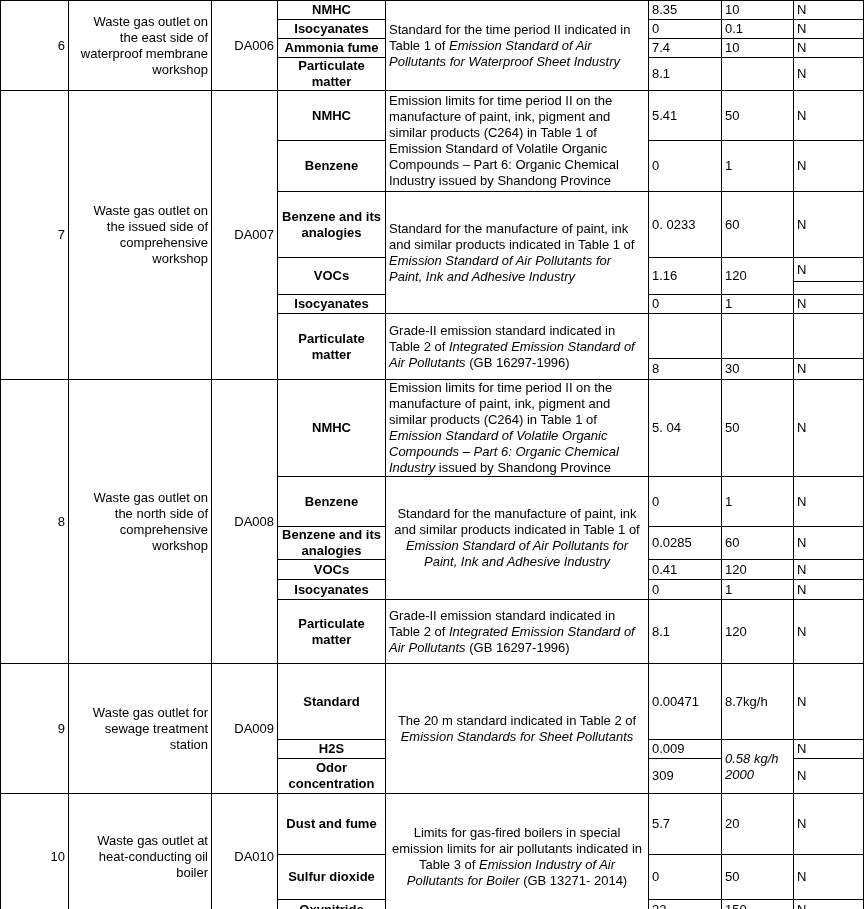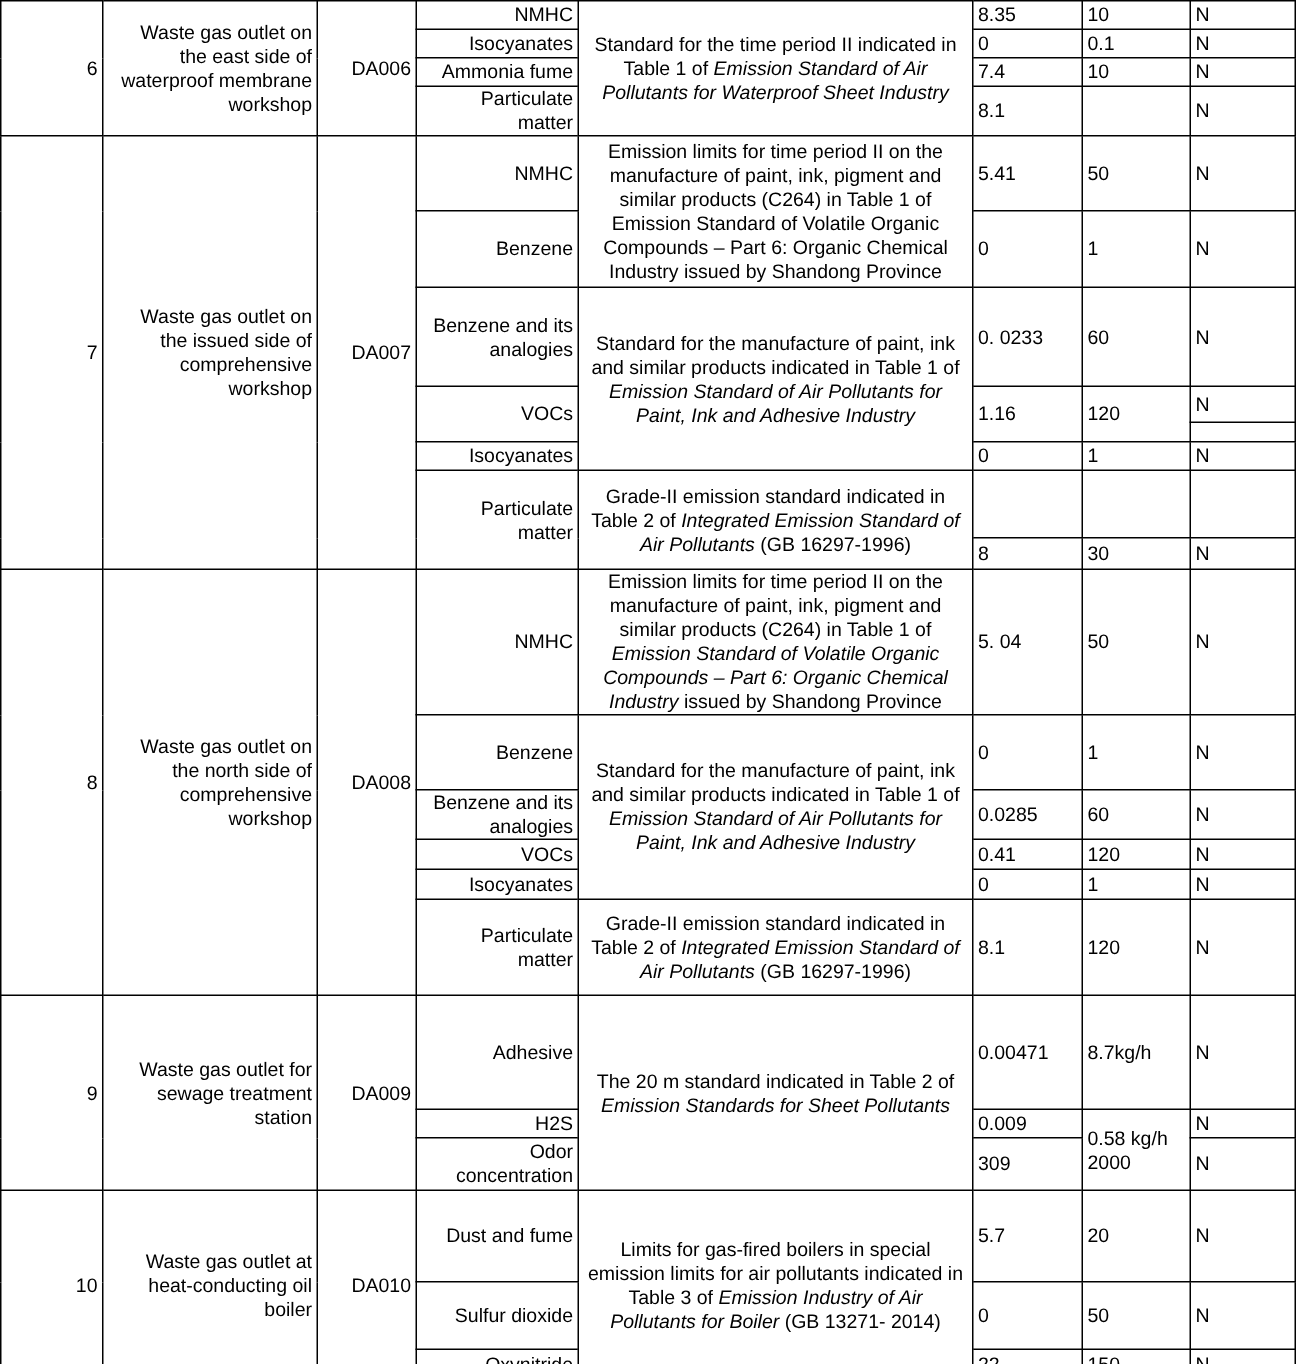--- a/index.html
+++ b/index.html
@@ -16,25 +16,25 @@
   table.emission td {
     border: 1px solid #000000;
     padding: 0 3px;
     vertical-align: middle;
     line-height: 16px;
     overflow: hidden;
     word-wrap: break-word;
   }
   table.emission tr.last-row td { border-bottom: 2px solid #000000; }
   td.c { text-align: right; }
-  td.pollutant { padding: 0 2px; text-align: right; }
-  td.std-left { text-align: center; }
+  td.pollutant { padding: 0 2px; text-align: center; font-weight: bold; }
+  td.std-left { text-align: left; }
   td.std-center { text-align: center; }
   td.val { text-align: left; }
-  td.pre { white-space: pre-line; }
+  td.pre { white-space: pre-line; font-style: italic; }
 </style>
 </head>
 <body>
 
 <table class="emission">
   <colgroup>
     <col style="width:68px">
       <col style="width:143px">
       <col style="width:66px">
       <col style="width:108px">
@@ -165,21 +165,21 @@
       <td class="std-left"><span>Grade-II emission standard indicated in Table 2 of </span><i>Integrated Emission Standard of Air Pollutants</i><span> (GB 16297-1996)</span></td>
       <td class="val">8.1</td>
       <td class="val">120</td>
       <td class="val">N</td>
     </tr>
 
     <tr style="height:76px">
       <td class="c" rowspan="3">9</td>
       <td class="c" rowspan="3">Waste gas outlet for sewage treatment station</td>
       <td class="c" rowspan="3">DA009</td>
-      <td class="pollutant">Adhesive</td>
+      <td class="pollutant">Standard</td>
       <td class="std-center" rowspan="3"><span>The 20 m standard indicated in Table 2 of </span><i>Emission Standards for Sheet Pollutants</i></td>
       <td class="val">0.00471</td>
       <td class="val">8.7kg/h</td>
       <td class="val">N</td>
     </tr>
     <tr style="height:19px">
       <td class="pollutant">H2S</td>
       <td class="val">0.009</td>
       <td class="val pre" rowspan="2">0.58 kg/h
 2000</td>

